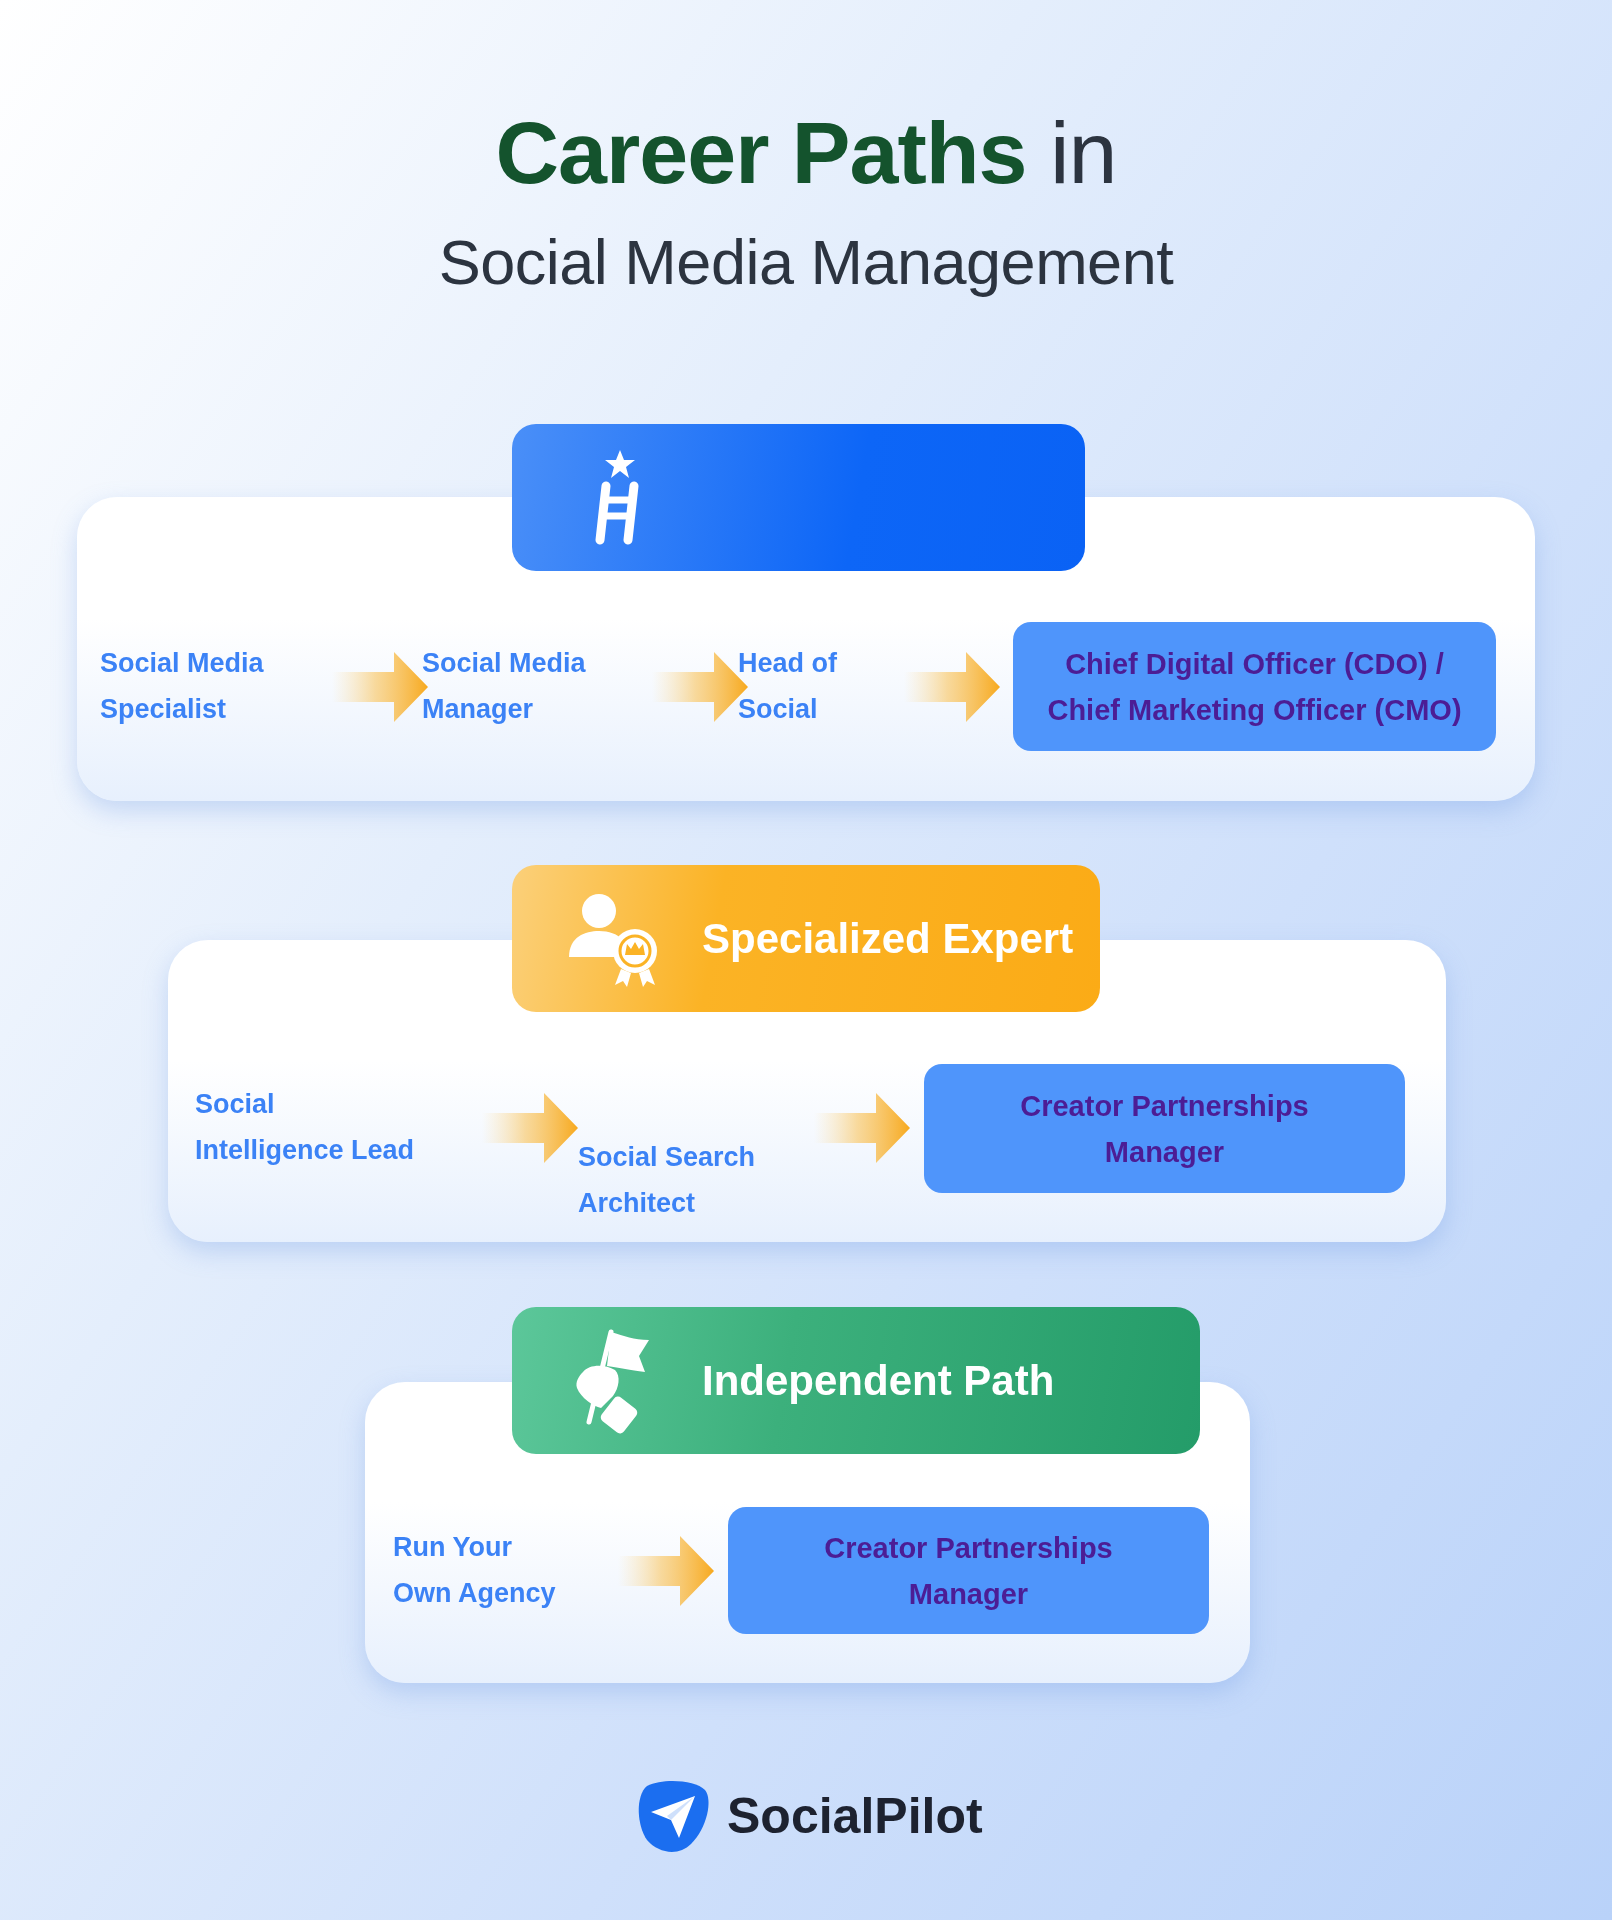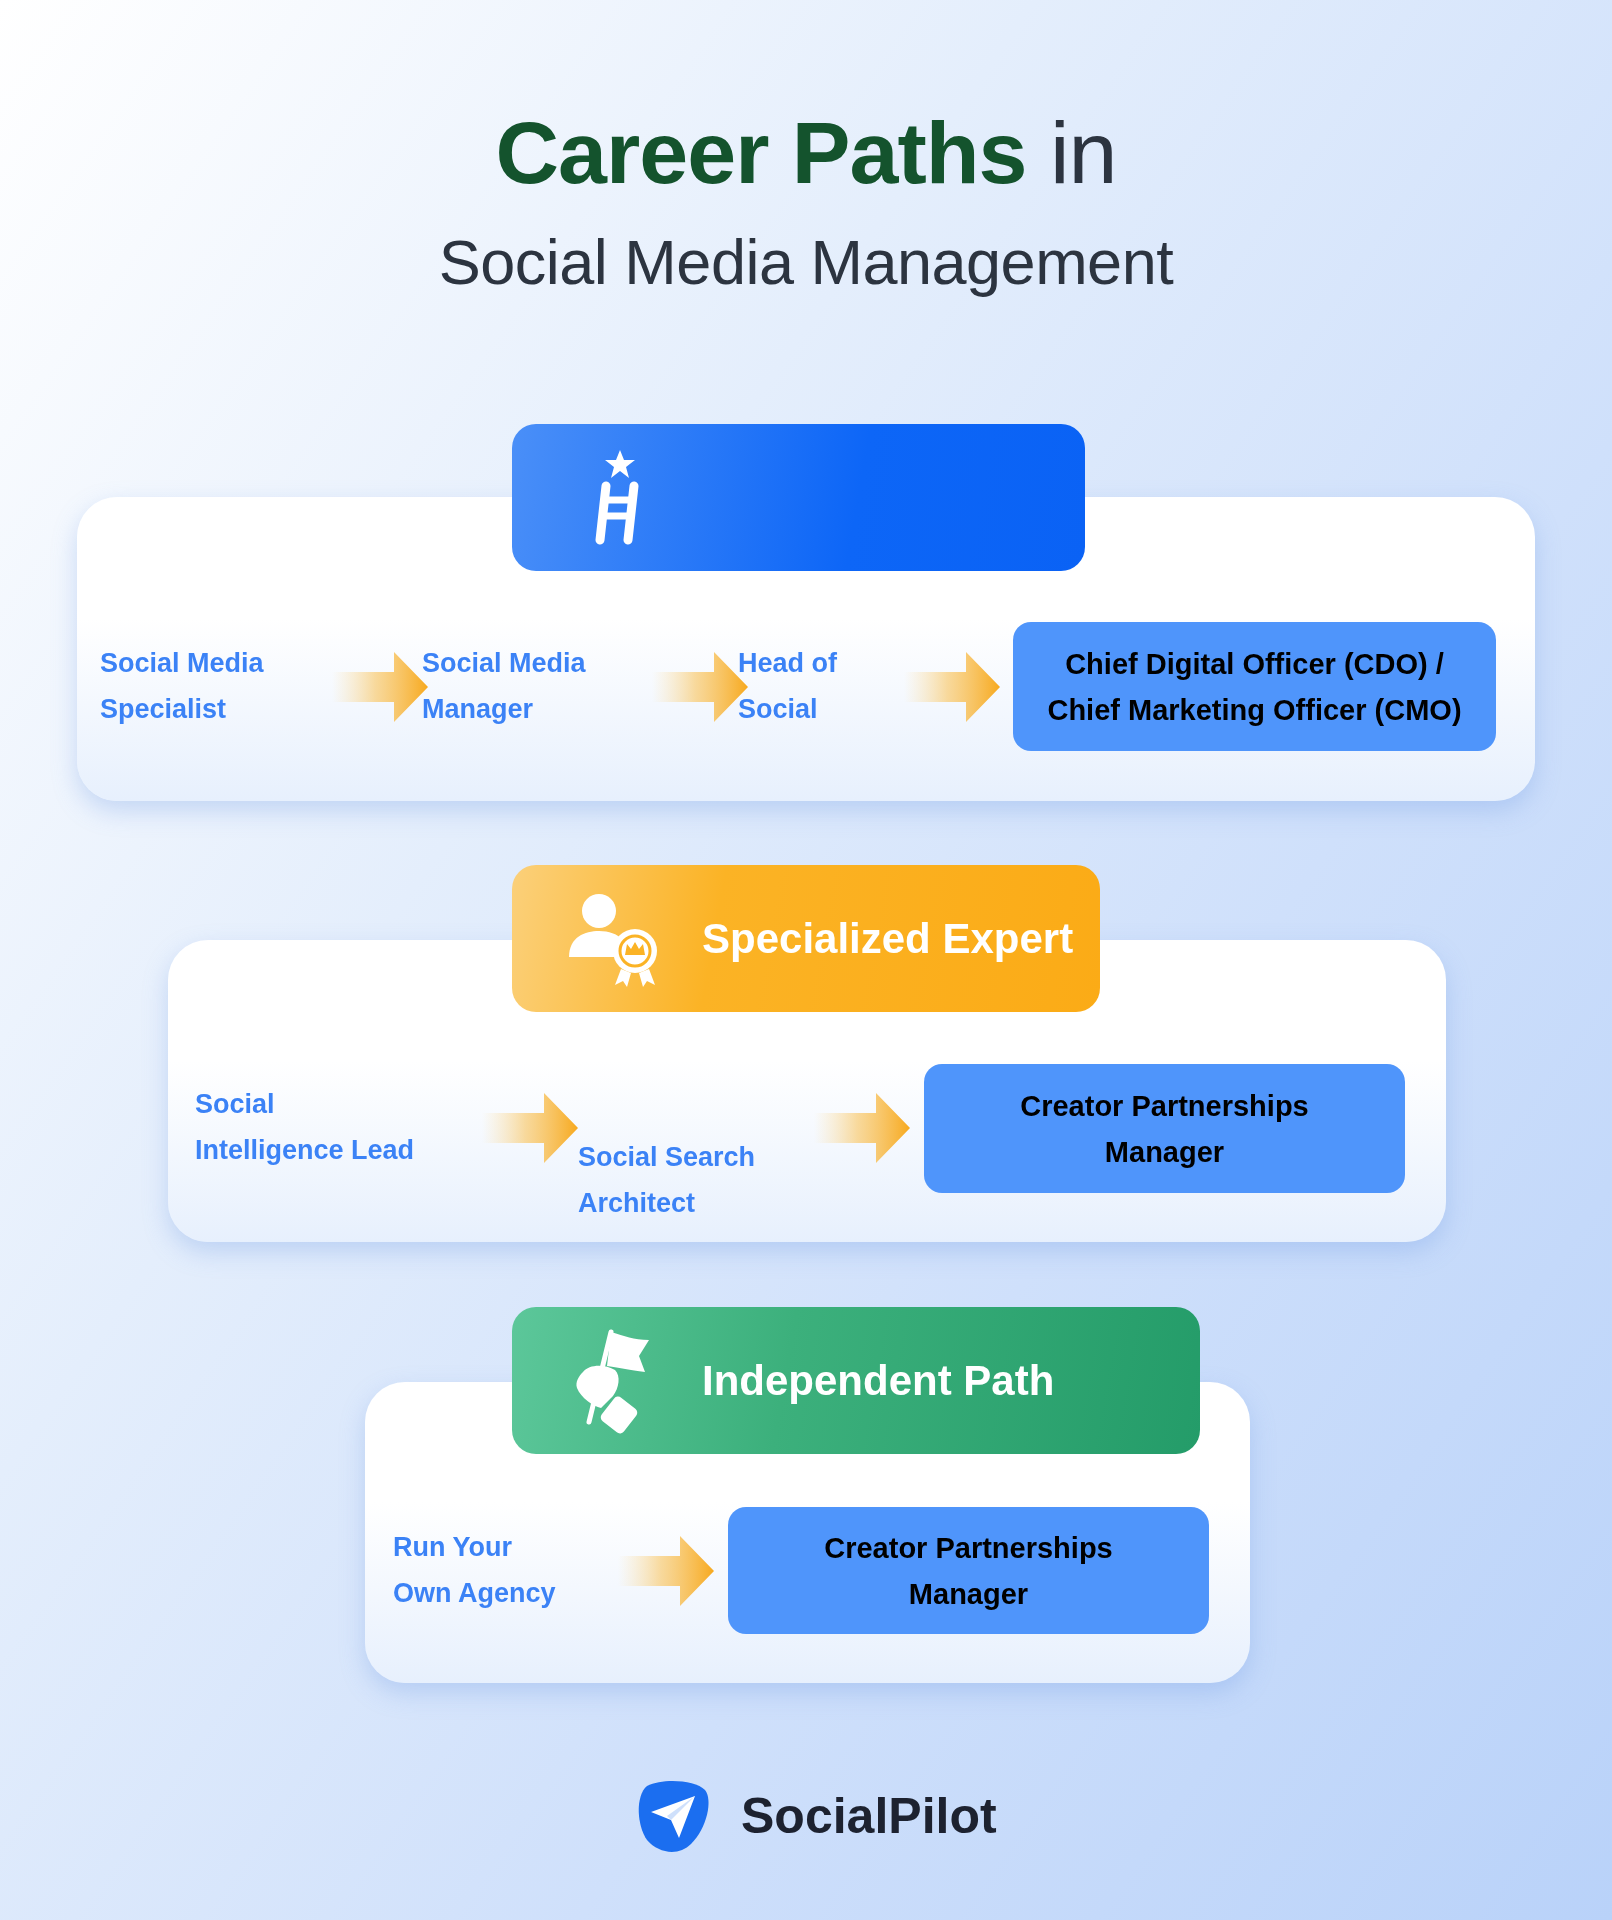--- a/index.html
+++ b/index.html
@@ -11,21 +11,21 @@
 .title1 .hl{color:#14532d}
 .title1 .rest{font-weight:400}
 .title2{left:0;width:1612px;top:226px;text-align:center;font-size:63px;font-weight:400;color:#2c3440;letter-spacing:-0.5px}
 .card{background:linear-gradient(180deg,#ffffff 0%,#ffffff 40%,#e7f0fd 100%);border-radius:40px;box-shadow:0 10px 24px rgba(120,160,230,.35);}
 .banner{border-radius:24px;display:flex;align-items:center;color:#fff;font-weight:700;font-size:42px}
 .banner .ico{width:110px;height:110px;margin-left:50px;margin-right:30px;display:flex;align-items:center;justify-content:center}
 .b-blue{background:linear-gradient(100deg,#4a8ff8 0%,#0d66f7 60%,#0a62f5 100%)}
 .b-orange{background:linear-gradient(100deg,#fbd07a 0%,#fbb325 35%,#fbab16 100%)}
 .b-green{background:linear-gradient(100deg,#5cc79a 0%,#3cb07c 40%,#249c69 100%)}
 .step{text-align:left;font-weight:700;font-size:27px;line-height:46px;color:#3b82f6}
-.final{background:#4f95fb;border-radius:18px;color:#000000;font-weight:700;font-size:29px;line-height:46px;text-align:center;display:flex;align-items:center;justify-content:center}
+.final{background:#4f95fb;border-radius:18px;color:#4c1d95;font-weight:700;font-size:29px;line-height:46px;text-align:center;display:flex;align-items:center;justify-content:center}
 .arrow{width:96px;height:70px}
 .logo-text{font-size:50px;font-weight:700;color:#1d2230;letter-spacing:0}
 </style>
 </head>
 <body>
 
 <svg width="0" height="0" style="position:absolute">
   <defs>
     <linearGradient id="arrGrad" x1="0" x2="1" y1="0" y2="0">
       <stop offset="0" stop-color="#fbd88e" stop-opacity="0"></stop>
@@ -138,14 +138,14 @@
   <div>Creator Partnerships</div>
   <div>Manager</div>
 </div>
 
 <div class="abs" style="left:633px;top:1774px;height:84px;display:flex;align-items:center">
   <svg width="80" height="80" viewBox="0 0 80 80">
     <path d="M14,10 C30,2 62,4 72,14 C80,24 74,52 58,68 C46,80 26,78 14,64 C4,50 2,20 14,10 Z" fill="#1b6ef0"></path>
     <polygon points="18,36 62,20 46,62 38,44" fill="#fff"></polygon>
     <polygon points="38,44 62,20 34,40" fill="#cfe0fb"></polygon>
   </svg>
-  <span class="logo-text" style="margin-left:28px">SocialPilot</span>
+  <span class="logo-text" style="margin-left:14px">SocialPilot</span>
 </div>
 
 </body></html>

